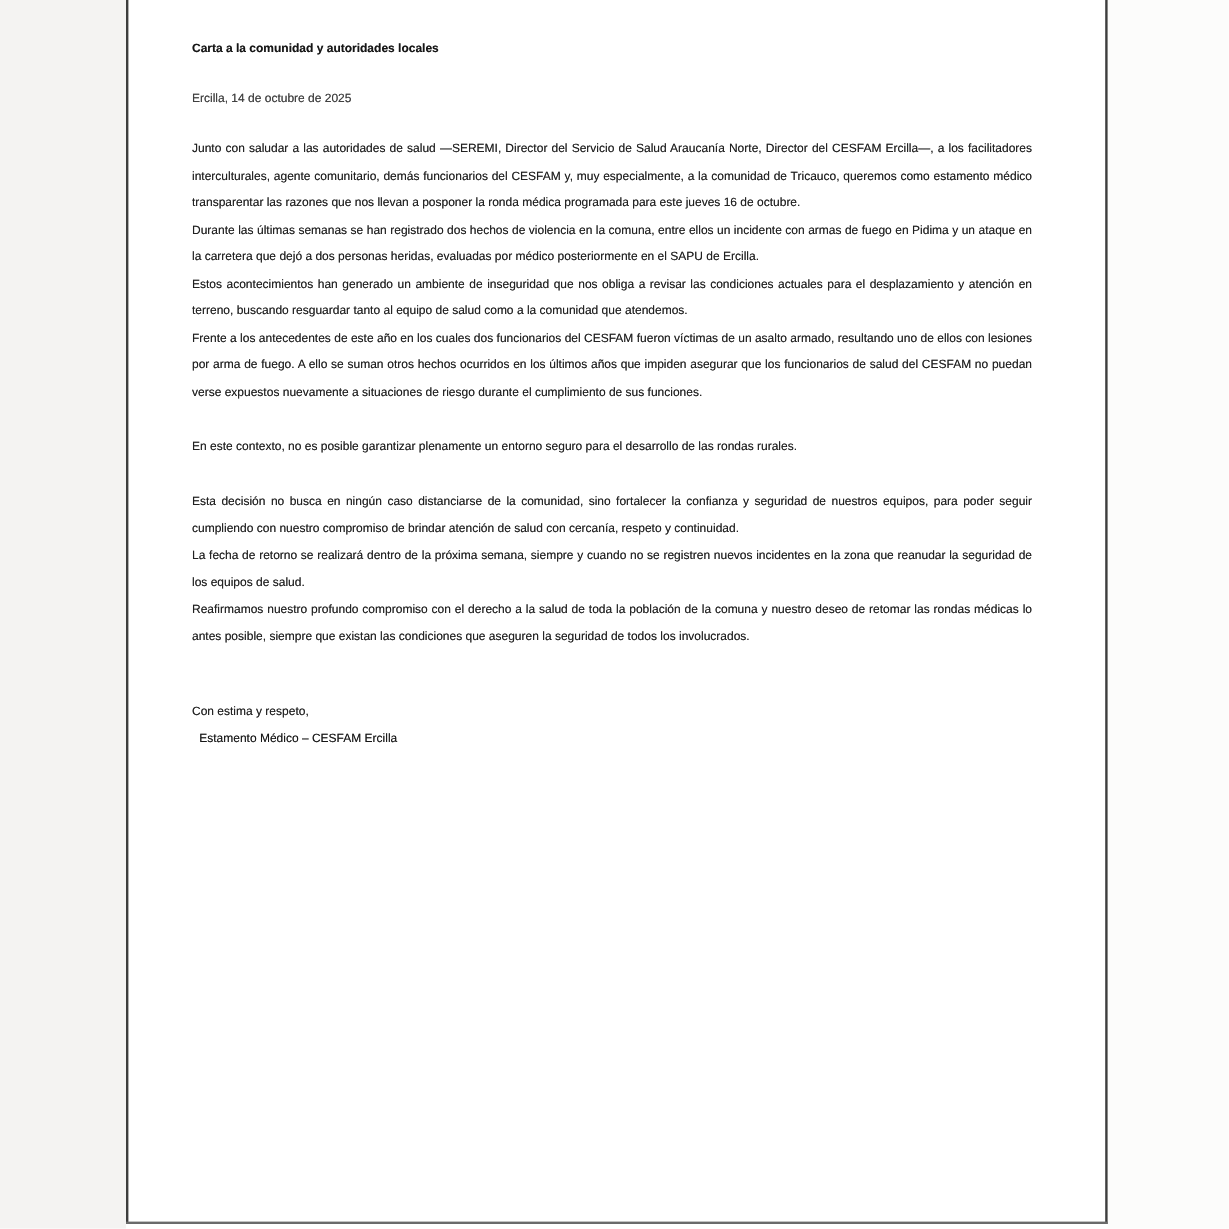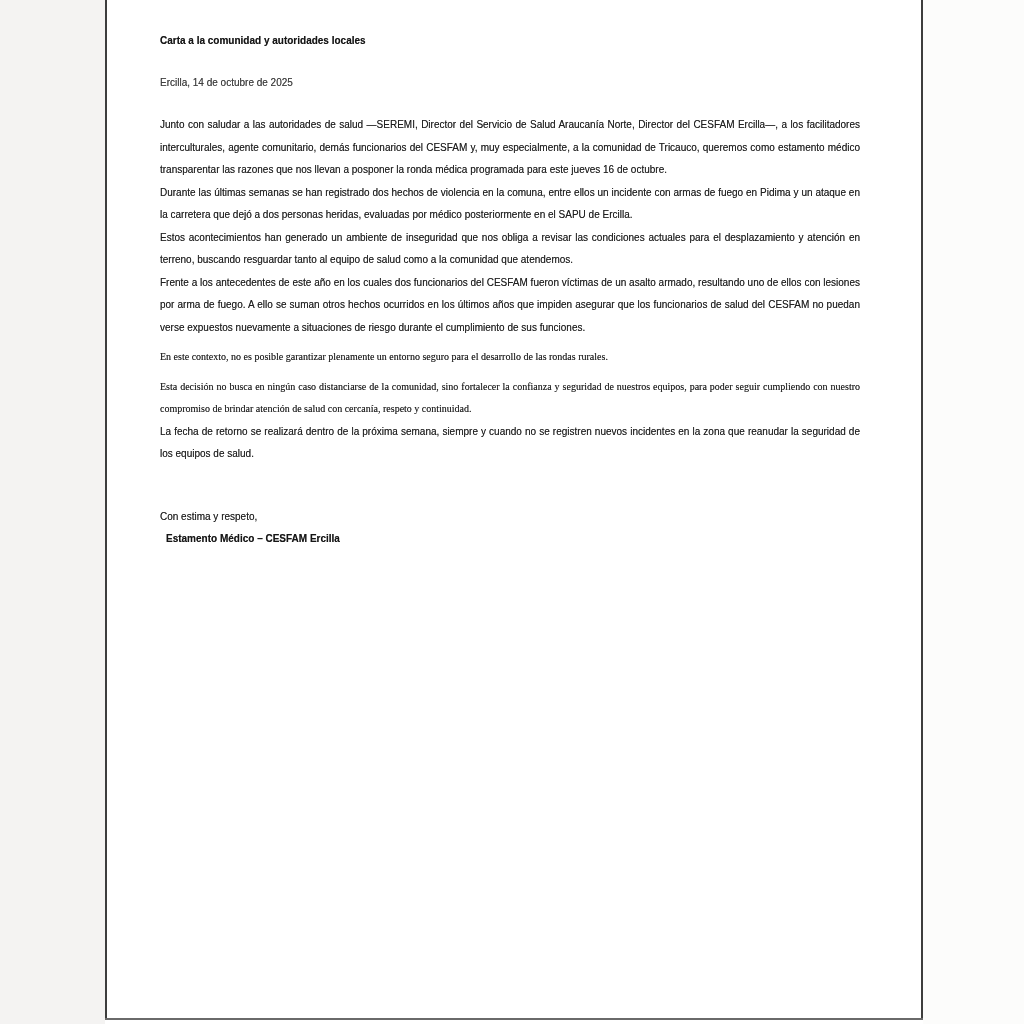--- a/index.html
+++ b/index.html
@@ -66,33 +66,32 @@
   .doc-dateline {
     font-weight: normal;
     color: #404040;
     margin: 0 0 20px 0;
   }
   .para {
     margin: 0;
     text-align: justify;
   }
   .gap-before {
-    margin-top: 7px;
-    font-family: Liberation Serif, serif;
+    margin-top: 23px;
   }
   .closing {
     margin-top: 40px;
   }
   .valediction {
     margin: 0;
   }
   .signature {
     margin: 0;
     padding-left: 6px;
-    font-weight: bold;
+    font-weight: normal;
     color: #161616;
   }
 </style>
 </head>
 <body>
 
 <div class="canvas">
 
   <div class="margin-strip-left"></div>
   <div class="margin-strip-right"></div>
@@ -107,20 +106,21 @@
 
     <p class="para">Junto con saludar a las autoridades de salud —SEREMI, Director del Servicio de Salud Araucanía Norte, Director del CESFAM Ercilla—, a los facilitadores interculturales, agente comunitario, demás funcionarios del CESFAM y, muy especialmente, a la comunidad de Tricauco, queremos como estamento médico transparentar las razones que nos llevan a posponer la ronda médica programada para este jueves 16 de octubre.</p>
     <p class="para">Durante las últimas semanas se han registrado dos hechos de violencia en la comuna, entre ellos un incidente con armas de fuego en Pidima y un ataque en la carretera que dejó a dos personas heridas, evaluadas por médico posteriormente en el SAPU de Ercilla.</p>
     <p class="para">Estos acontecimientos han generado un ambiente de inseguridad que nos obliga a revisar las condiciones actuales para el desplazamiento y atención en terreno, buscando resguardar tanto al equipo de salud como a la comunidad que atendemos.</p>
     <p class="para">Frente a los antecedentes de este año en los cuales dos funcionarios del CESFAM fueron víctimas de un asalto armado, resultando uno de ellos con lesiones por arma de fuego. A ello se suman otros hechos ocurridos en los últimos años que impiden asegurar que los funcionarios de salud del CESFAM no puedan verse expuestos nuevamente a situaciones de riesgo durante el cumplimiento de sus funciones.</p>
 
     <p class="para gap-before">En este contexto, no es posible garantizar plenamente un entorno seguro para el desarrollo de las rondas rurales.</p>
 
     <p class="para gap-before">Esta decisión no busca en ningún caso distanciarse de la comunidad, sino fortalecer la confianza y seguridad de nuestros equipos, para poder seguir cumpliendo con nuestro compromiso de brindar atención de salud con cercanía, respeto y continuidad.</p>
     <p class="para">La fecha de retorno se realizará dentro de la próxima semana, siempre y cuando no se registren nuevos incidentes en la zona que reanudar la seguridad de los equipos de salud.</p>
+    <p class="para">Reafirmamos nuestro profundo compromiso con el derecho a la salud de toda la población de la comuna y nuestro deseo de retomar las rondas médicas lo antes posible, siempre que existan las condiciones que aseguren la seguridad de todos los involucrados.</p>
 
 
     <div class="closing">
       <p class="valediction">Con estima y respeto,</p>
       <p class="signature">Estamento Médico – CESFAM Ercilla</p>
     </div>
   </div>
 
 </div>
 

